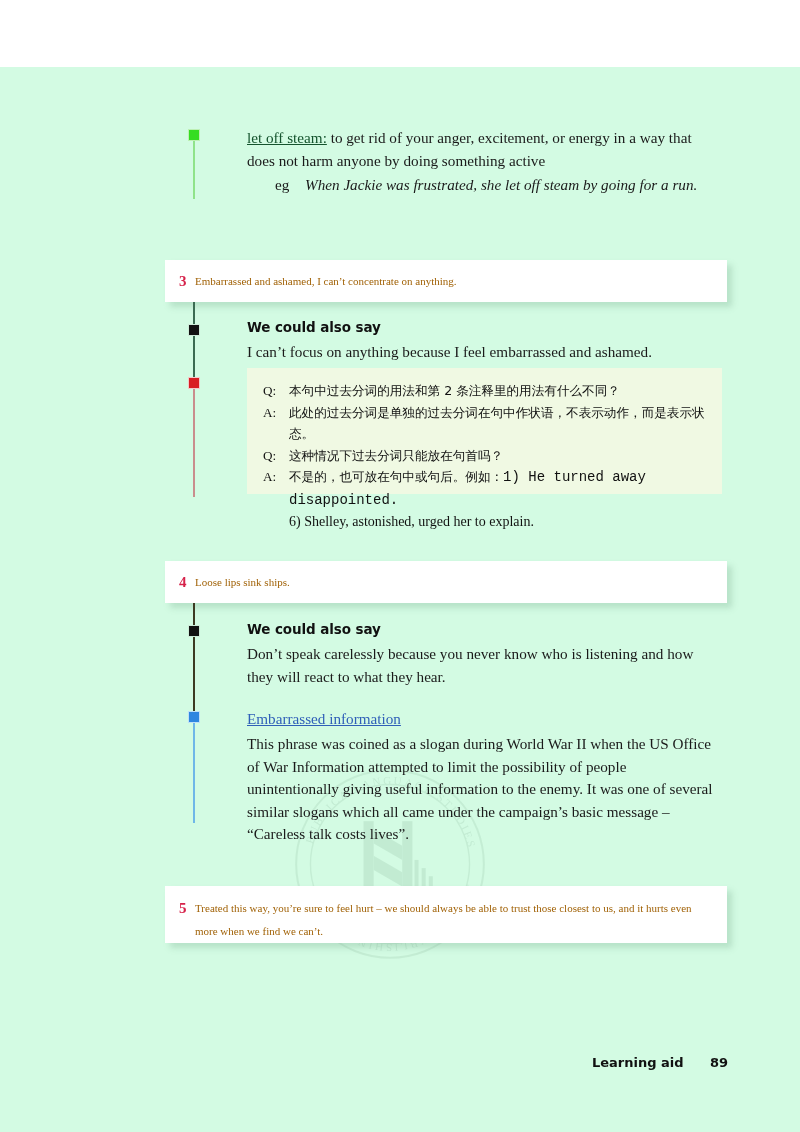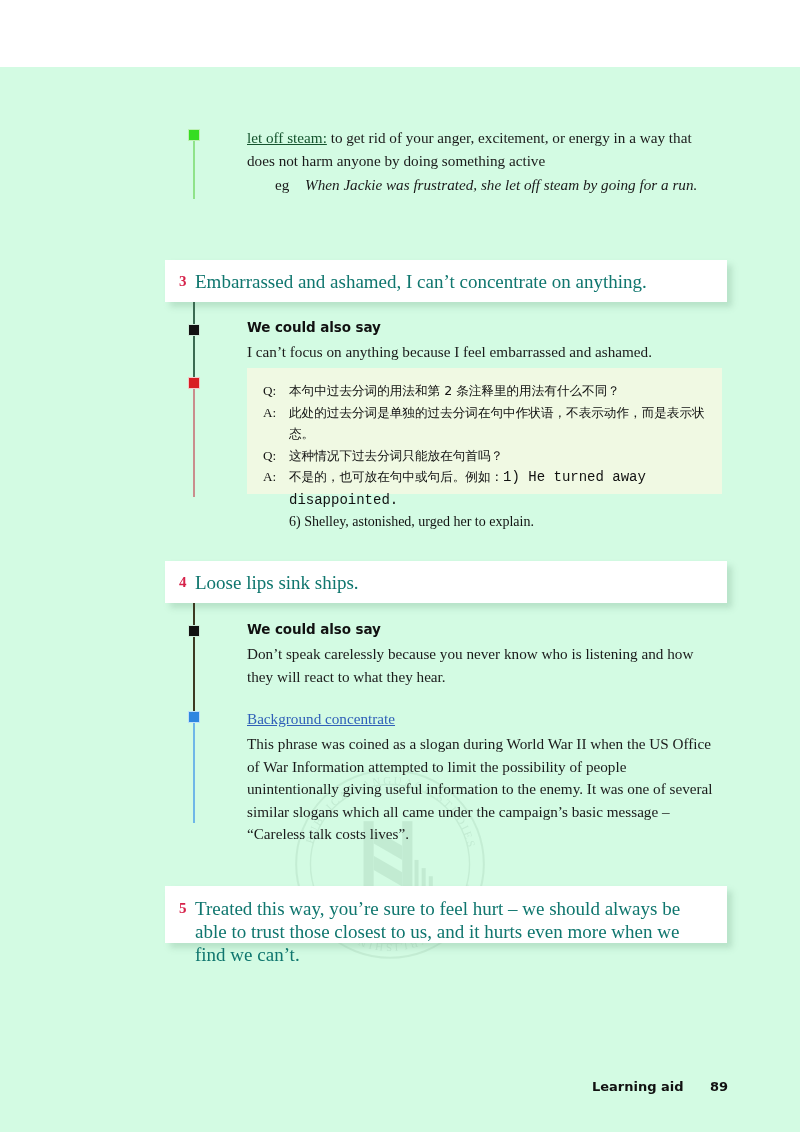--- a/index.html
+++ b/index.html
@@ -85,22 +85,22 @@
   .panel-num {
     color: #d6224a;
     font-weight: bold;
     font-size: 15px;
     line-height: 23px;
     width: 16px;
     flex: 0 0 16px;
     text-align: left;
   }
   .panel-text {
-    color: #0f766e;
-    font-size: 19px;
+    color: #a16207;
+    font-size: 11px;
     line-height: 23px;
     flex: 1 1 auto;
   }
 
   
   .block { position: absolute; }
   .heading {
     font-family: "DejaVu Sans", "Liberation Sans", sans-serif;
     font-weight: bold;
     font-size: 13.5px;
@@ -163,21 +163,21 @@
     font-family: "Liberation Serif", "DejaVu Serif", serif;
     font-size: 14px;
     line-height: 21.5px;
     color: #111111;
   }
 
   
   #footer {
     position: absolute;
     left: 0;
-    top: 1079px;
+    top: 1055px;
     width: 800px;
     height: 24px;
     font-family: "DejaVu Sans", "Liberation Sans", sans-serif;
     font-weight: bold;
     font-size: 13px;
     color: #111111;
   }
   #footer .lbl { position: absolute; left: 592px; top: 0; }
   #footer .pg  { position: absolute; left: 710px; top: 0; }
 </style>
@@ -289,21 +289,21 @@
       <div class="heading">We could also say</div>
       <div class="para">Don’t speak carelessly because you never know who is listening and how they will react to what they hear.</div>
     </div>
 
     <div class="marker" style="left:188px; top:711px; height:112px;">
       <div class="rule" style="top:6px; height:106px; background:#6fb7e8;"></div>
       <div class="sq" style="background:#2e86e0; border:1px solid #bfe0f7;"></div>
     </div>
 
     <div class="block" style="left:247px; top:708px; width:474px;">
-      <span class="bg-link">Background concentrate</span>
+      <span class="bg-link">Embarrassed information</span>
       <div class="para">This phrase was coined as a slogan during World War II when the US Office of War Information attempted to limit the possibility of people unintentionally giving useful information to the enemy. It was one of several similar slogans which all came under the campaign’s basic message – “Careless talk costs lives”.</div>
     </div>
 
     <div class="panel" style="left:165px; top:886px; width:562px; height:57px;">
       <div class="panel-row" style="padding:11px 14px 0 14px;">
         <div class="panel-num">5</div>
         <div class="panel-text">Treated this way, you’re sure to feel hurt – we should always be able to trust those closest to us, and it hurts even more when we find we can’t.</div>
       </div>
     </div>
 

